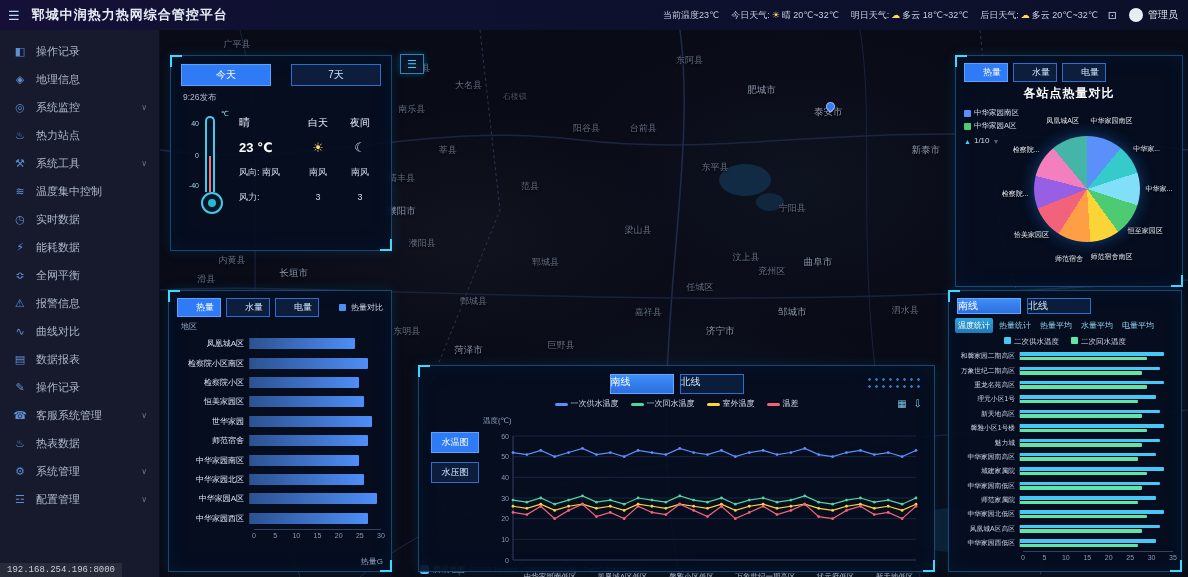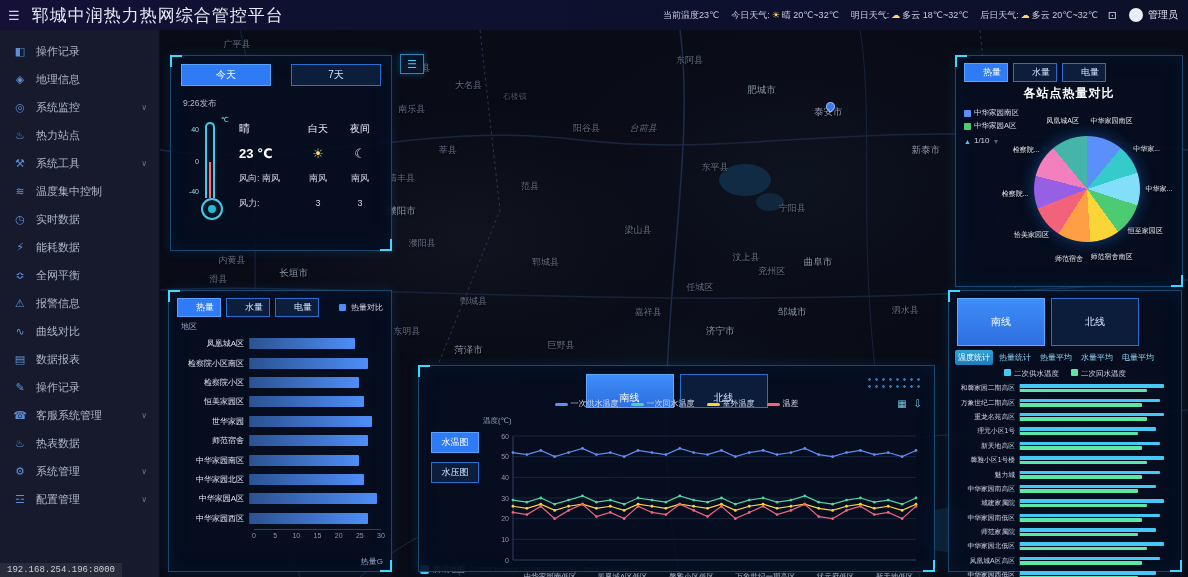--- a/index.html
+++ b/index.html
@@ -5,21 +5,21 @@
 *{margin:0;padding:0;box-sizing:border-box}
 html,body{width:1188px;height:577px;overflow:hidden;background:#07091a;font-family:"Liberation Sans","DejaVu Sans",sans-serif}
 .app{position:relative;width:1188px;height:577px}
 
 
 .topbar{position:absolute;top:0;left:0;right:0;height:30px;background:linear-gradient(90deg,#151037,#0e1130 28%,#0d1029);display:flex;align-items:center;z-index:30}
 .logo{width:160px;padding-left:10px;line-height:1.1}
 .logo-main{font-size:13px;font-weight:bold;background:linear-gradient(90deg,#39d6ff,#7aa7ff 55%,#b07bff);-webkit-background-clip:text;background-clip:text;color:transparent;letter-spacing:1px}
 .logo-sub{font-size:5px;color:#5f6f9f;letter-spacing:.6px}
 .hamburger{color:#bfd6ff;font-size:13px;margin:0 12px 0 8px;cursor:pointer}
-.app-title{color:#e6ecf7;font-size:17px;font-weight:normal;letter-spacing:1px}
+.app-title{color:#e6ecf7;font-size:13px;font-weight:bold;letter-spacing:1px}
 .weather-strip{margin-left:auto;display:flex;align-items:center;gap:12px;font-size:9px;color:#c6cede;padding-right:10px;white-space:nowrap}
 .wx-list{display:flex;gap:12px}
 .wx-item{display:flex;align-items:center;gap:2px}
 .wx-icon{color:#ffd76a;font-size:9px}
 .fs-icon{color:#cdd6e6;font-size:11px;margin-right:12px;cursor:pointer}
 .avatar{width:14px;height:14px;border-radius:50%;background:#e9edf4;display:inline-block;margin-right:5px;flex:none}
 .username{color:#dfe6f2;font-size:10px;margin-right:10px}
 
 
 .sidebar{position:absolute;top:30px;left:0;bottom:0;width:160px;background:#161a2c;z-index:20;padding-top:7px;border-right:1px solid #0c0f1e}
@@ -50,21 +50,21 @@
 .panel::after{bottom:-1px;right:-1px;border-left:none;border-top:none}
 .p-weather{left:10px;top:25px;width:222px;height:196px}
 .p-pie{left:795px;top:25px;width:228px;height:232px}
 .p-leftbar{left:8px;top:260px;width:224px;height:282px}
 .p-line{left:258px;top:335px;width:517px;height:207px}
 .p-rightbar{left:788px;top:260px;width:234px;height:282px}
 
 .sq{width:7px;height:7px;display:inline-block;border-radius:1px;margin-right:3px;flex:none}
 
 
-.wp-tabs{display:flex;gap:20px;margin:8px 10px 12px}
+.wp-tabs{display:flex;gap:20px;margin:8px 10px 6px}
 .wtab{flex:1;text-align:center;padding:3px 0;font-size:10px;color:#cfe6ff;background:rgba(14,34,66,.85);border:1px solid #2a6fd0;cursor:pointer}
 .wtab.active{background:#2f7bf5;color:#fff;border-color:#5aa2ff}
 .wp-pub{margin:2px 12px;font-size:8.5px;color:#aeb9d0}
 .wp-grid{display:flex;margin:4px 10px 0}
 .thermo-wrap{width:58px;height:120px;position:relative;flex:none}
 .th-unit{position:absolute;left:40px;top:2px;font-size:7px;color:#9fd8ec}
 .th-tick{position:absolute;left:2px;width:16px;text-align:right;font-size:7px;color:#9fd8ec}
 .t1{top:12px}.t2{top:44px}.t3{top:74px}
 .th-tube{position:absolute;left:24px;top:8px;width:10px;height:76px;border:2px solid #46c8e8;border-bottom:none;border-radius:6px 6px 0 0;background:rgba(8,20,44,.7)}
 .th-merc{position:absolute;left:2px;bottom:0;width:2px;height:36px;background:#ff6b6b}
@@ -107,21 +107,21 @@
 .lb-ticks{position:relative;height:12px;border-top:1px solid #33415f;margin-top:1px}
 .lb-ticks.lc{margin-left:85px;margin-right:10px}
 .lb-ticks.rb{margin-left:74px;margin-right:8px}
 .htick{position:absolute;top:2px;transform:translateX(-50%);font-size:7px;color:#8a98b5}
 .lb-unit{position:absolute;right:8px;bottom:4px;font-size:8px;color:#93a4c4}
 
 
 .ln-head{position:relative;margin-top:8px;height:20px;display:flex;justify-content:center}
 .ln-tabs{display:flex;gap:6px;justify-content:center}
 .ln-tabs.left{justify-content:flex-start;margin:7px 8px 2px}
-.ltab{width:88px;text-align:center;padding:16px 0;font-size:10px;color:#cfe6ff;background:rgba(14,34,66,.8);border:1px solid #2a6fd0;cursor:pointer}
+.ltab{width:64px;padding:0 0;font-size:10px;color:#cfe6ff;background:rgba(14,34,66,.8);border:1px solid #2a6fd0;cursor:pointer}
 .ltab.active{background:linear-gradient(180deg,#3d8ef8,#2e6ee0);border-color:#61a8ff;color:#fff}
 .ln-dots{position:absolute;right:10px;top:2px;width:58px;height:15px;background-image:radial-gradient(#2f86c9 1px,rgba(0,0,0,0) 1.6px);background-size:7px 7px;opacity:.9}
 .ln-legendrow{position:relative;height:16px;margin-top:4px}
 .ln-legend{display:flex;justify-content:center;gap:12px;font-size:8px;color:#d5dcec;align-items:center}
 .ln-legend span.lbl{cursor:pointer}
 .lmark{width:13px;height:3px;border-radius:2px;display:inline-block;margin-right:3px}
 .ln-tools{position:absolute;right:12px;top:0;display:flex;gap:7px;color:#7fc9e8;font-size:10px}
 .ln-tools span{cursor:pointer}
 .ln-buttons{position:absolute;left:12px;top:66px;display:flex;flex-direction:column;gap:9px;z-index:2}
 .lbtn{width:48px;text-align:center;padding:3px 0;font-size:9px;color:#cfe6ff;background:rgba(14,34,66,.85);border:1px solid #2a6fd0;cursor:pointer}
@@ -268,29 +268,29 @@
       <ellipse cx="610" cy="172" rx="14" ry="9" fill="#12304a" opacity="0.7"></ellipse>
       <ellipse cx="790" cy="500" rx="40" ry="22" fill="#10293f" opacity="0.6"></ellipse>
     </svg>
     <div id="map-labels">
         <span class="map-label" style="left: 7.5%; top: 2.6%;">广平县</span>
         <span class="map-label" style="left: 25%; top: 7%;">馆陶县</span>
         <span class="map-label" style="left: 30%; top: 10%;">大名县</span>
         <span class="map-label town" style="left: 34.5%; top: 12%;">石楼镇</span>
         <span class="map-label" style="left: 41.5%; top: 18%;">阳谷县</span>
         <span class="map-label" style="left: 51.5%; top: 5.5%;">东阿县</span>
-        <span class="map-label" style="left: 47%; top: 18%; font-style: italic;">台前县</span>
+        <span class="map-label" style="left: 47%; top: 18%;">台前县</span>
         <span class="map-label" style="left: 54%; top: 25%;">东平县</span>
         <span class="map-label" style="left: 28%; top: 22%;">莘县</span>
         <span class="map-label" style="left: 23.5%; top: 27%;">清丰县</span>
         <span class="map-label" style="left: 24.5%; top: 14.5%;">南乐县</span>
         <span class="map-label city" style="left: 23.5%; top: 33%;">濮阳市</span>
         <span class="map-label" style="left: 25.5%; top: 39%;">濮阳县</span>
         <span class="map-label" style="left: 7%; top: 42%;">内黄县</span>
-        <span class="map-label" style="left: 4.5%; top: 45.5%; margin-left: 12px;">滑县</span>
+        <span class="map-label" style="left: 4.5%; top: 45.5%;">滑县</span>
         <span class="map-label city" style="left: 13%; top: 44.5%;">长垣市</span>
         <span class="map-label" style="left: 36%; top: 28.5%;">范县</span>
         <span class="map-label" style="left: 46.5%; top: 36.5%;">梁山县</span>
         <span class="map-label" style="left: 37.5%; top: 42.5%;">郓城县</span>
         <span class="map-label" style="left: 30.5%; top: 49.5%;">鄄城县</span>
         <span class="map-label city" style="left: 30%; top: 58.5%;">菏泽市</span>
         <span class="map-label" style="left: 24%; top: 55%;">东明县</span>
         <span class="map-label" style="left: 39%; top: 57.5%;">巨野县</span>
         <span class="map-label" style="left: 47.5%; top: 51.5%;">嘉祥县</span>
         <span class="map-label" style="left: 57%; top: 41.5%;">汶上县</span>

